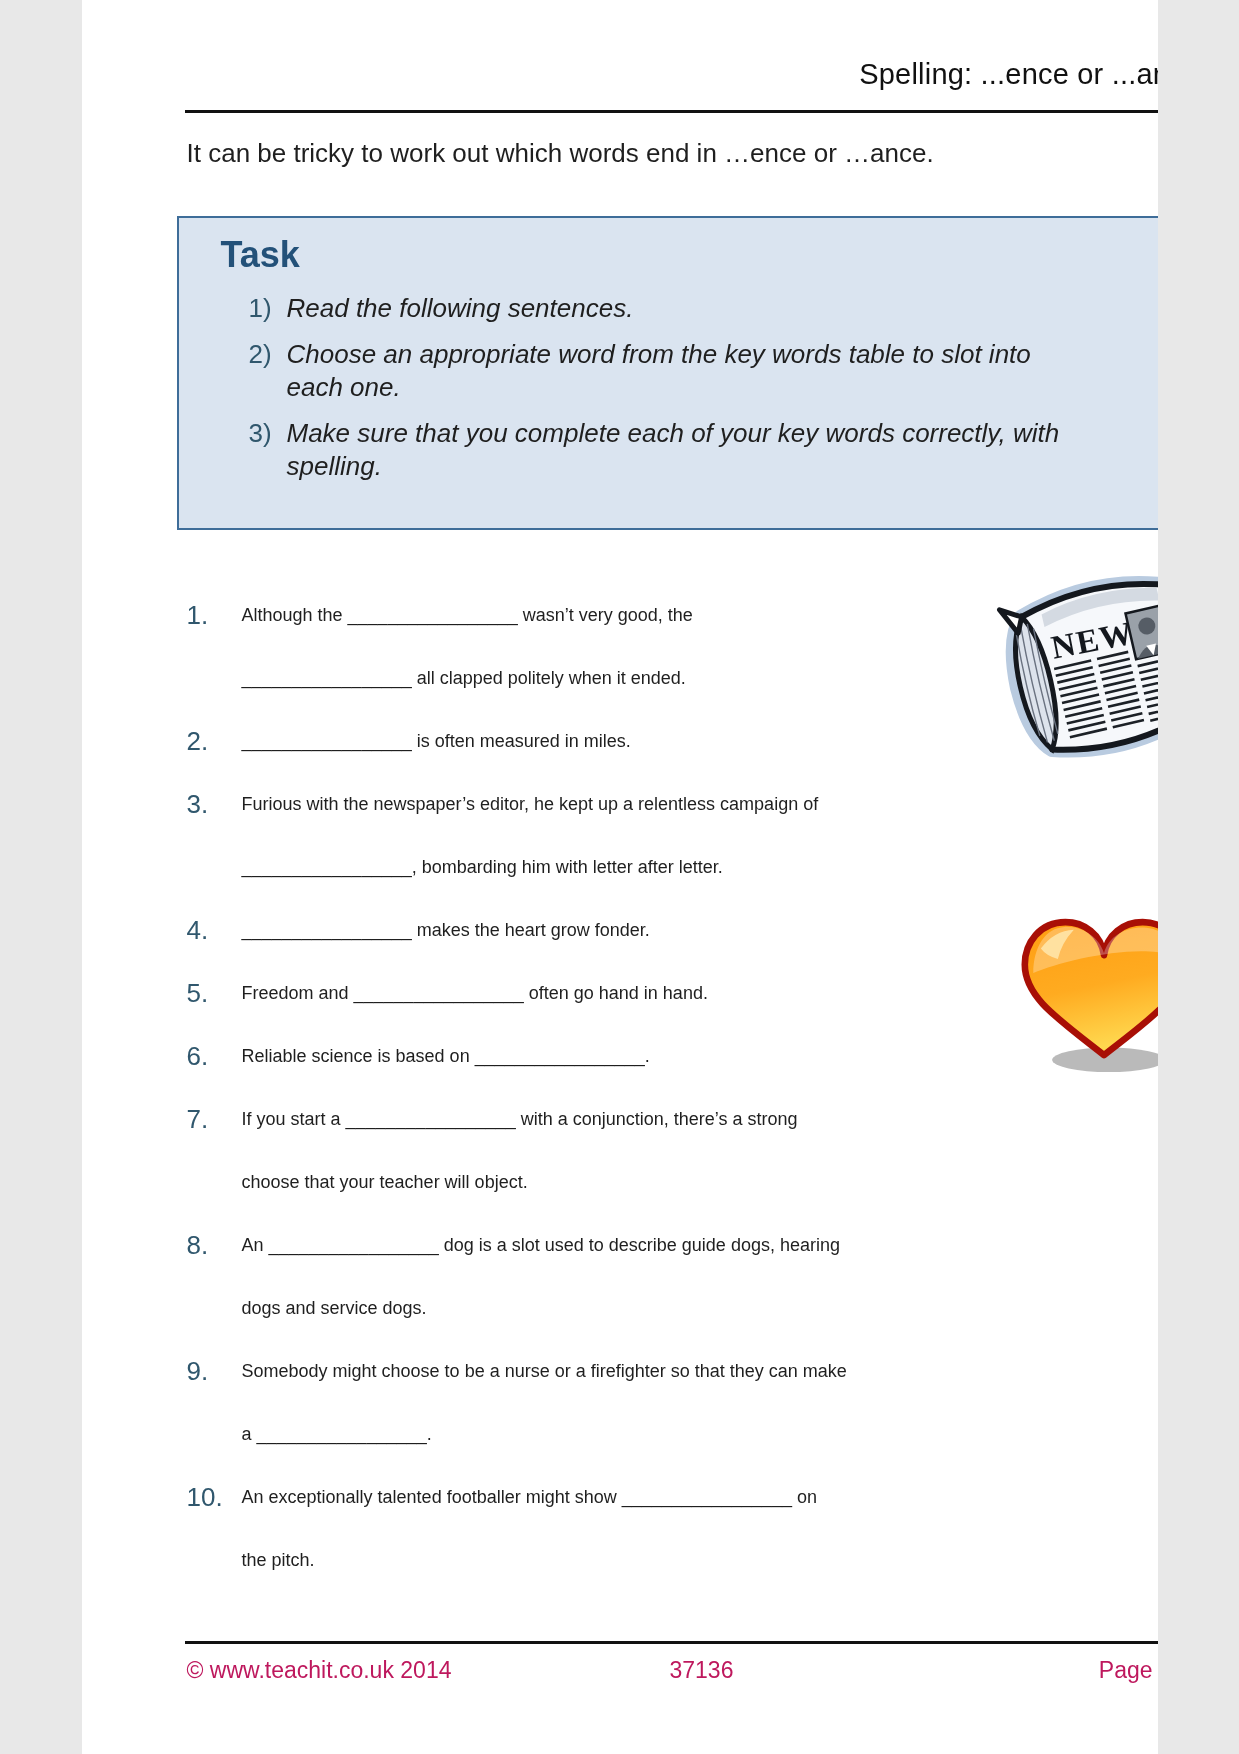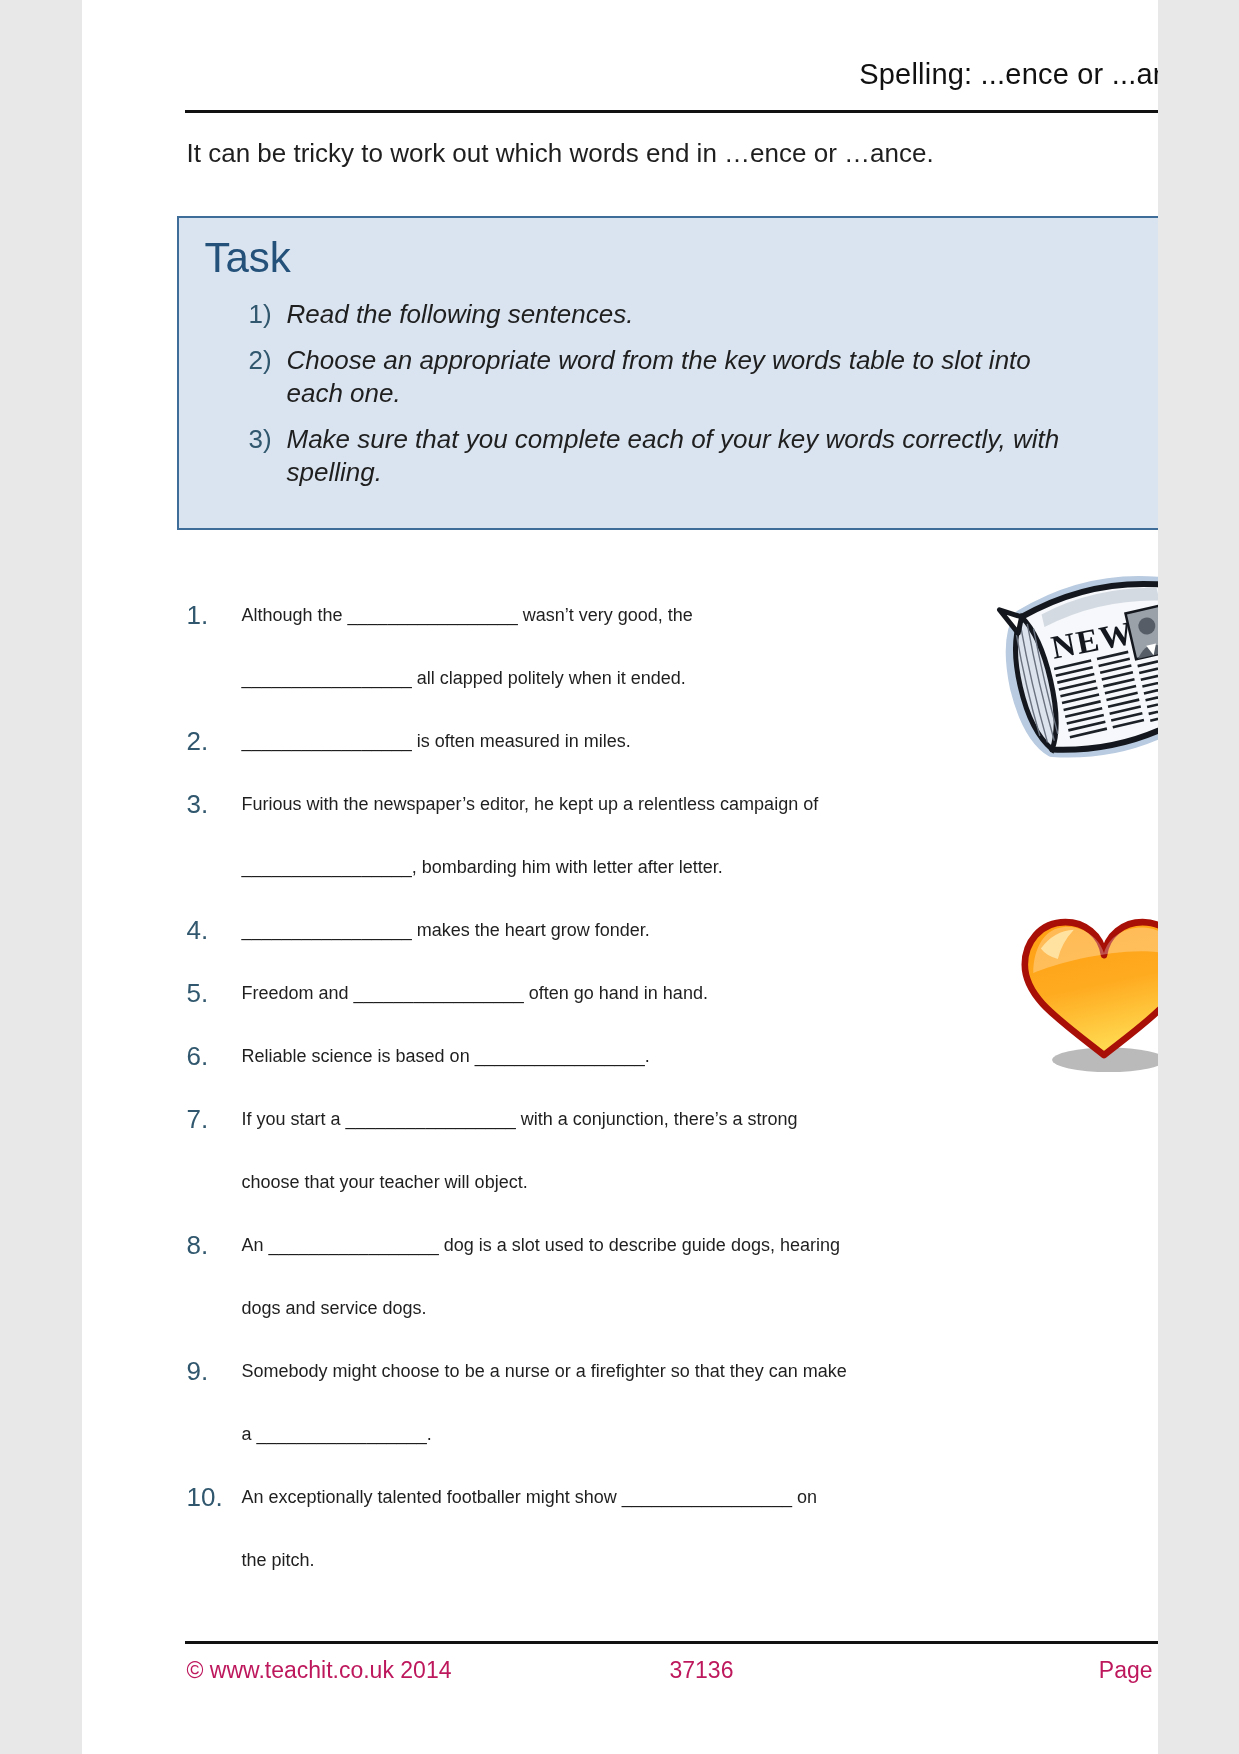--- a/index.html
+++ b/index.html
@@ -27,21 +27,21 @@
   }
   
   .task-box {
     position:absolute; top:216px; left:95px; width:1038px; height:314px;
     box-sizing:border-box;
     background:#dae4f0;
     border:2.5px solid #3e6d99;
     padding:16px 20px 8px 26px;
   }
   .task-heading {
-    font-size:42px; font-weight:normal; color:#235179; margin:0 0 16px 0;
+    font-size:36px; font-weight:bold; color:#235179; margin:0 0 16px 16px;
   }
   .task-list { margin:0; padding:0; list-style:none; }
   .task-item { display:flex; margin:0 0 13px 44px; }
   .task-marker {
     flex:0 0 38px; color:#30576d; font-size:26px; line-height:33px;
   }
   .task-lines { flex:1;font-style:italic; }
   .task-line { font-size:26px; line-height:33px; white-space:pre; }
   
   .questions {

